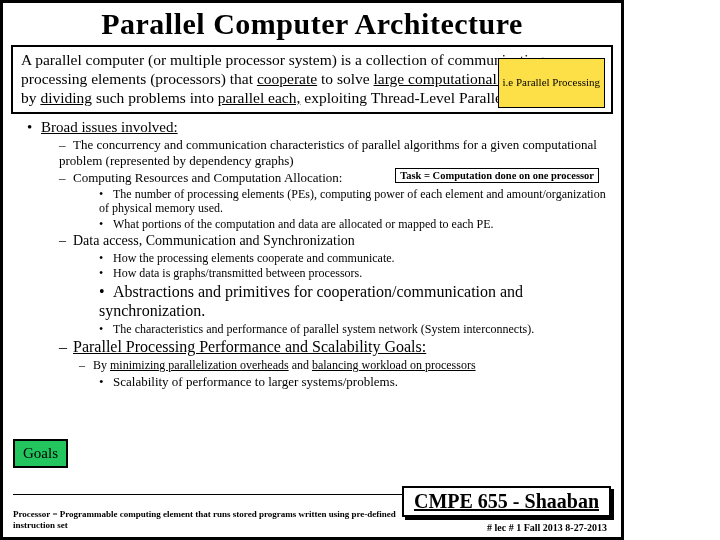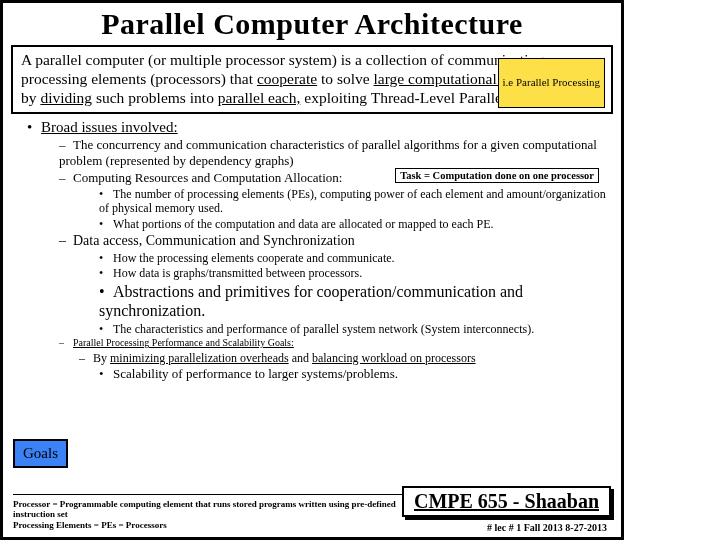--- a/index.html
+++ b/index.html
@@ -11,21 +11,21 @@
   .u { text-decoration: underline; }
   .content { font-size: 13px; line-height: 1.22; margin-top: 4px; }
   .lvl1 { margin-left: 16px; font-family: Liberation Serif, serif; }
   .lvl2 { margin-left: 48px; }
   .lvl3 { margin-left: 88px; }
   .lvl4 { margin-left: 68px; }
   .bul { display: inline-block; width: 14px; }
   .dash { display: inline-block; width: 14px; }
   .dot { display: inline-block; width: 14px; }
   .task-note { position: absolute; right: 22px; top: 165px; border: 1px solid #000; font-size: 10.5px; font-weight: bold; padding: 1px 4px; background: #fff; }
-  .goals-box { position: absolute; left: 10px; top: 436px; border: 2px solid #000; font-size: 15px; padding: 4px 8px; background: #3b82f6; }
+  .goals-box { position: absolute; left: 10px; top: 436px; border: 2px solid #000; font-size: 15px; padding: 4px 8px; background: #22c55e; }
   .footer-left { position: absolute; left: 10px; bottom: 6px; font-size: 9px; font-weight: bold; line-height: 1.2; width: 390px; }
   .footer-box { position: absolute; right: 10px; bottom: 20px; border: 2px solid #000; box-shadow: 3px 3px 0 #000; font-size: 20px; font-weight: bold; padding: 2px 10px; text-decoration: underline; background: #fff; text-align: right; }
   .lec-info { position: absolute; right: 14px; bottom: 4px; font-size: 10px; font-weight: bold; }
   .divider { position: absolute; left: 10px; right: 10px; bottom: 42px; border-top: 1px solid #000; }
   .row { margin-bottom: 1px; }
 </style>
 </head>
 <body>
 
 <div class="slide">
@@ -67,36 +67,35 @@
     <div class="row lvl3" style="font-size:12px;">
       <span class="dot">•</span><span>How data is graphs/transmitted between processors.</span>
     </div>
     <div class="row lvl3" style="font-size:16px;">
       <span class="dot">•</span><span>Abstractions and primitives for cooperation/communication and synchronization.</span>
     </div>
     <div class="row lvl3" style="font-size:12px;">
       <span class="dot">•</span><span>The characteristics and performance of parallel system network (System interconnects).</span>
     </div>
 
-    <div class="row lvl2" style="font-size:10px;">
+    <div class="row lvl2" style="font-size:16px;">
       <span class="dash">–</span><span class="u">Parallel Processing Performance and Scalability Goals:</span>
     </div>
     <div class="row lvl4" style="font-size:12px;">
       <span class="dash">–</span><span>By </span><span class="u">minimizing parallelization overheads</span><span> and </span><span class="u">balancing workload on processors</span>
     </div>
     <div class="row lvl3" style="font-size:13px;">
       <span class="dot">•</span><span>Scalability of performance to larger systems/problems.</span>
     </div>
   </div>
 
   <div class="goals-box">Goals</div>
 
   <div class="divider"></div>
 
   <div class="footer-left">
     <div>Processor =  Programmable computing element that runs stored programs written using pre-defined instruction set</div>
-    <div>Processing Elements = PEs = Processors</div>
   </div>
 
   <div class="footer-box">CMPE 655 - Shaaban</div>
   <div class="lec-info">#  lec # 1   Fall 2013   8-27-2013</div>
 
 </div>
 
 </body></html>

